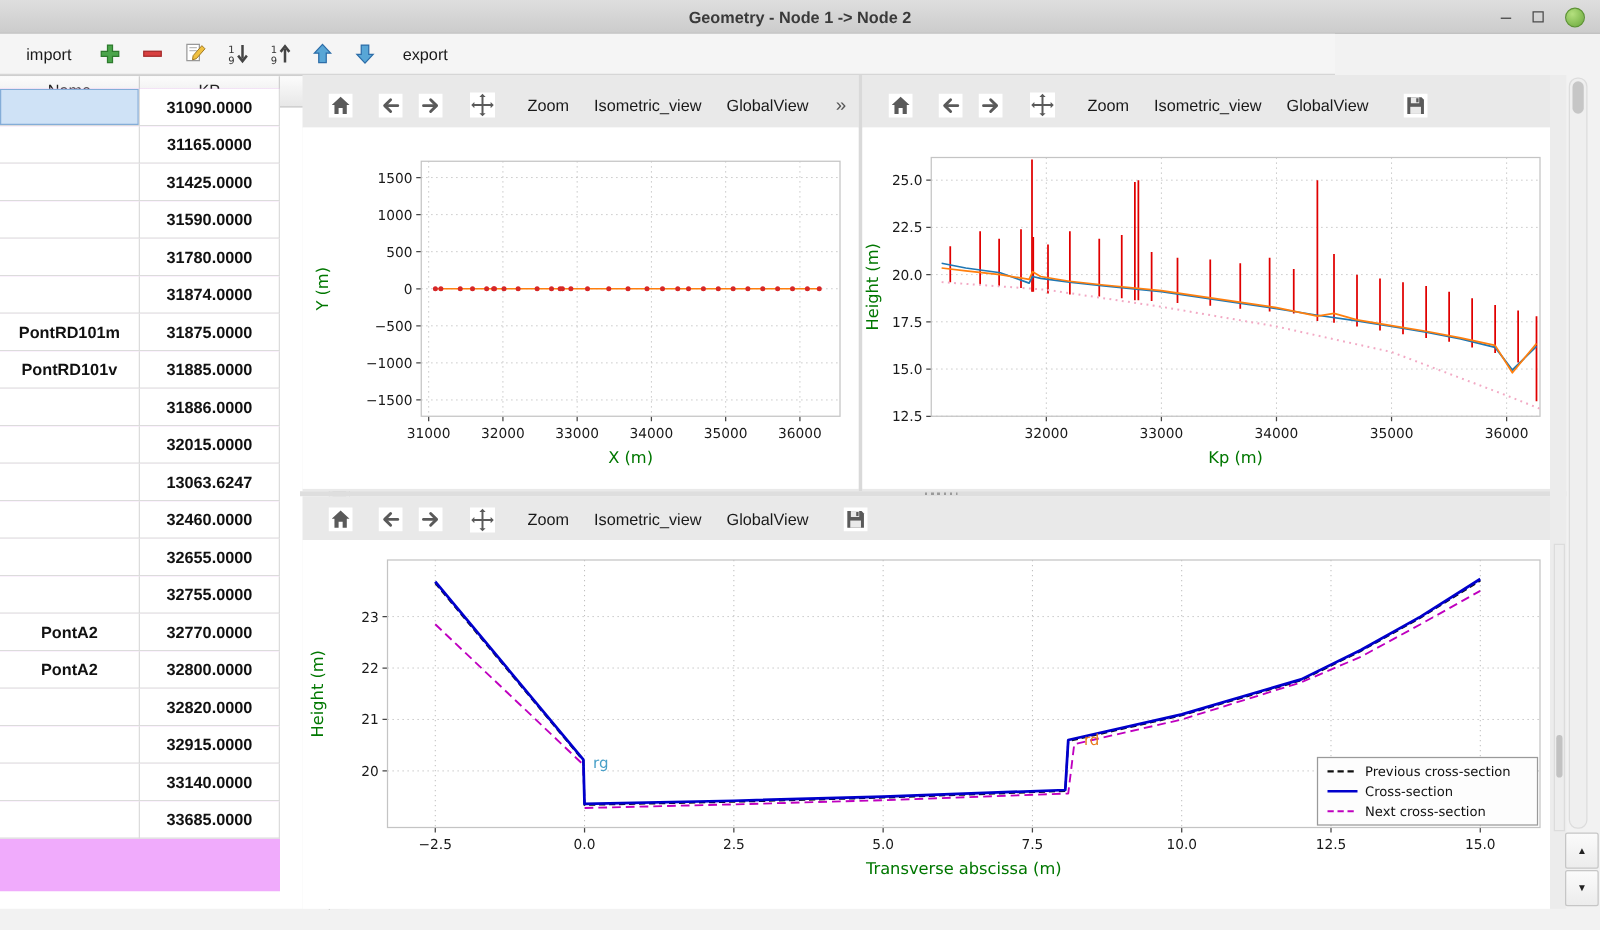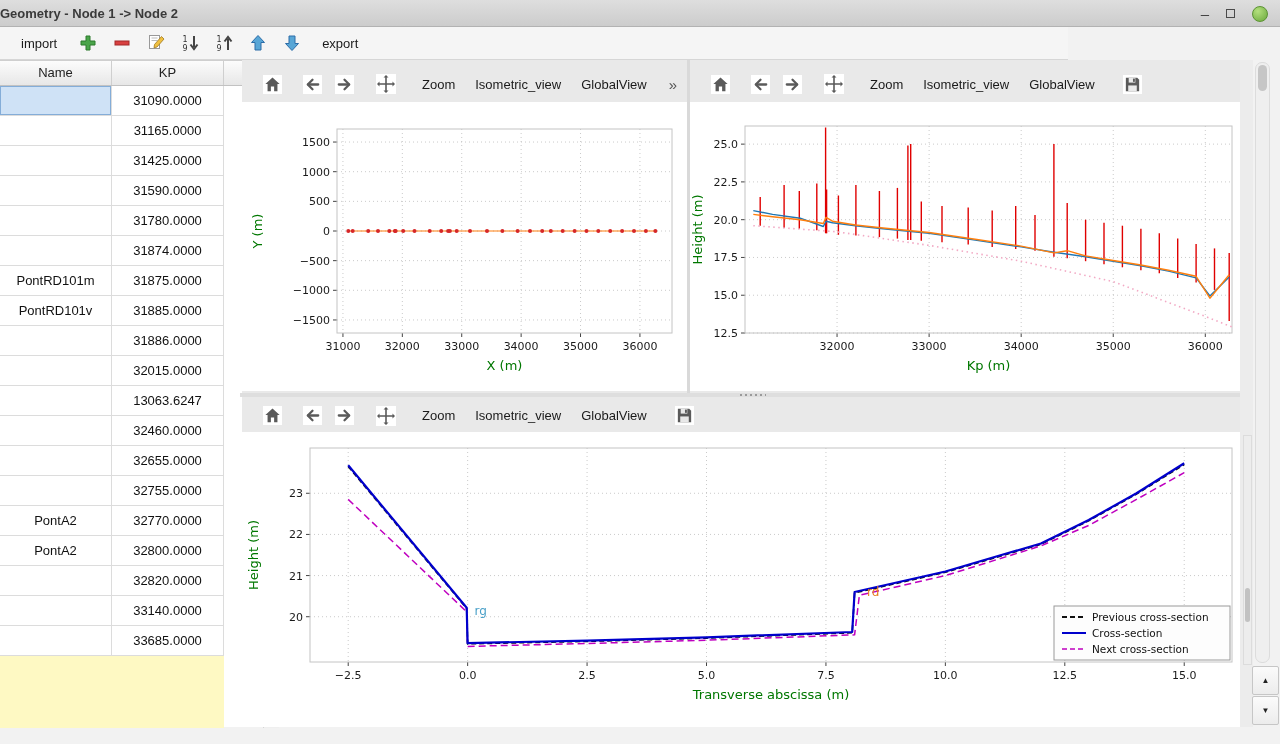--- a/index.html
+++ b/index.html
@@ -3,40 +3,40 @@
 <meta charset="utf-8">
 <style>
   *{margin:0;padding:0;box-sizing:border-box;}
   html,body{width:1280px;height:744px;overflow:hidden;}
   body{font-family:"Liberation Sans",sans-serif;background:#f2f2f2;}
   .app{position:relative;width:1280px;height:744px;background:#f2f2f2;}
 
   
   .titlebar{position:absolute;left:0;top:0;width:1280px;height:27px;
     background:linear-gradient(#dedede,#cccccc);border-bottom:1px solid #b2b2b2;
-    display:flex;align-items:center;}
+    display:flex;align-items:center;justify-content:center;}
   .title{font-size:13px;font-weight:bold;color:#3a3a3a;}
   .win-controls{position:absolute;right:12px;top:0;height:27px;display:flex;align-items:center;gap:17px;}
   .winbtn{display:flex;align-items:center;justify-content:center;color:#444;font-size:15px;cursor:default;}
   .restore-sq{width:9px;height:9px;border:1.5px solid #4a4a4a;display:inline-block;}
   .closebtn{width:16px;height:16px;border-radius:50%;
     background:radial-gradient(circle at 35% 30%,#b4e07e,#6aa83c);border:1px solid #5c9334;}
 
   
   .main-toolbar{position:absolute;left:0;top:27px;width:1068px;height:33px;background:#f5f5f5;
     border-bottom:1px solid #d6d6d6;display:flex;align-items:center;gap:9px;padding-left:12px;}
   .tb-text{font-size:13px;color:#1a1a1a;background:transparent;border:none;padding:3px 9px;font-family:inherit;}
   .tb-icon{width:25px;height:25px;display:flex;align-items:center;justify-content:center;background:transparent;border:none;}
 
   
   .table-panel{position:absolute;left:0;top:60px;width:280px;height:667px;background:#ffffff;
     border-right:1px solid #c9c9c9;border-top:1px solid #cfcfcf;}
   .thead{display:flex;height:25px;background:linear-gradient(#fcfcfc,#e7e7e7);border-bottom:1px solid #c2c2c2;}
   .th{width:112px;text-align:center;font-size:13px;color:#222;line-height:24px;border-right:1px solid #cfcfcf;}
-  .tbody{position:absolute;top:25px;left:0;width:224px;height:642px;overflow:hidden;background:#fef9c3;}
+  .tbody{position:absolute;top:10px;left:0;width:224px;height:642px;overflow:hidden;background:#f0abfc;font-weight:bold;}
   .trow{display:flex;height:30px;}
   .tcell{width:112px;border-right:1px solid #dcdcdc;border-bottom:1px solid #dcdcdc;font-size:13px;color:#111;
     display:flex;align-items:center;justify-content:center;background:#fff;}
   .tcell.selected{background:#cfe2f6;box-shadow:inset 0 0 0 1px #84add8;}
   .tscroll{position:absolute;right:0;top:25px;width:16px;height:642px;background:#efefef;border-left:1px solid #d5d5d5;}
   .tthumb{position:absolute;left:2px;top:2px;width:11px;height:598px;background:#cdcdcd;border-radius:6px;}
   .tscroll-down{position:absolute;left:0;bottom:1px;width:15px;height:14px;display:flex;align-items:center;justify-content:center;
     font-size:7px;color:#555;}
 
   
@@ -199,20 +199,24 @@
           <div class="tcell">PontA2</div>
           <div class="tcell">32770.0000</div>
         </div>
         <div class="trow">
           <div class="tcell">PontA2</div>
           <div class="tcell">32800.0000</div>
         </div>
         <div class="trow">
           <div class="tcell"></div>
           <div class="tcell">32820.0000</div>
+        </div>
+        <div class="trow">
+          <div class="tcell"></div>
+          <div class="tcell">32915.0000</div>
         </div>
         <div class="trow">
           <div class="tcell"></div>
           <div class="tcell">33140.0000</div>
         </div>
         <div class="trow">
           <div class="tcell"></div>
           <div class="tcell">33685.0000</div>
         </div>
       </div>

